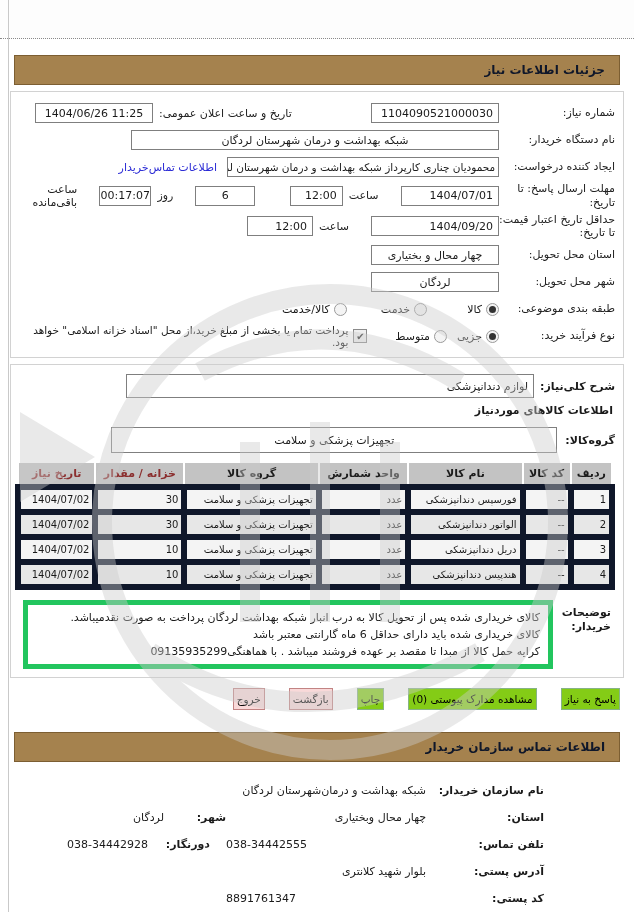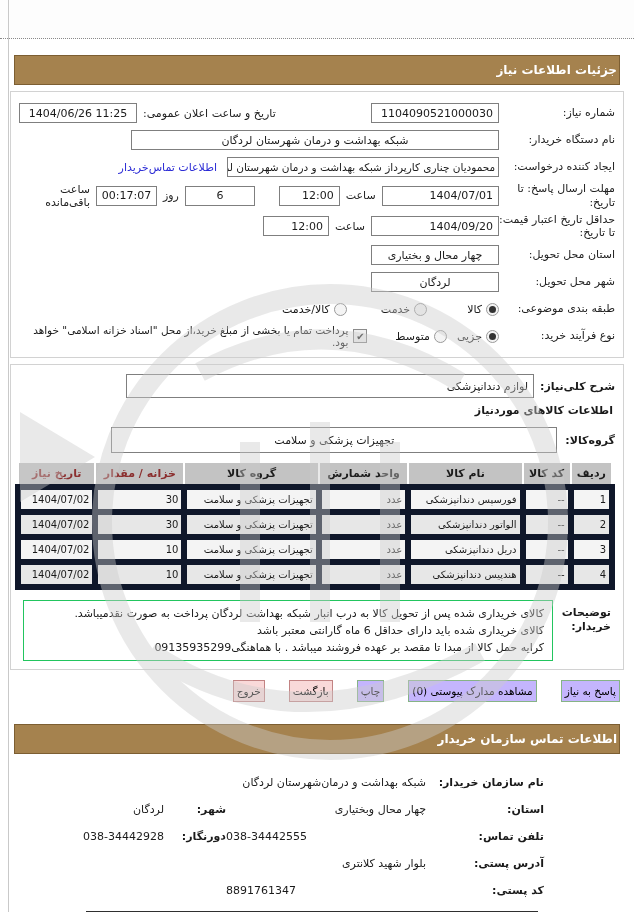--- a/index.html
+++ b/index.html
@@ -5,33 +5,33 @@
   html,body{margin:0;padding:0;background:#fbfbfb;}
   .page{
     width:634px;height:912px;position:relative;background:#fff;
     font-family:"DejaVu Sans",sans-serif;font-size:11px;color:#1a1a1a;
     overflow:hidden;direction:rtl;
   }
   .left-edge{position:absolute;top:0;left:8px;width:1px;height:912px;background:#c9c9c9;}
   .top-strip{height:38px;border-bottom:1px dotted #8a8a8a;background:#fdfdfd;}
   .band{
     margin:16px 14px 6px 14px;background:#a5824e;border:1px solid #7c5e32;
-    color:#ffffff;font-size:12px;padding:7px 2px;font-weight:bold;
+    color:#0f172a;font-size:12px;padding:7px 14px;font-weight:bold;
   }
   .panel{
     margin:6px 10px;border:1px solid #d2d2d2;padding:6px 8px;background:transparent;
   }
   .frow{display:flex;align-items:center;margin:3px 0;min-height:24px;}
   .lbl{width:116px;flex:none;line-height:1.25;color:#222;}
   .lbl2{color:#222;margin:0 6px;}
   .ibox{
     border:1px solid #7f7f7f;background:#fff;height:20px;display:flex;align-items:center;
     padding:0 5px;box-sizing:border-box;overflow:hidden;white-space:nowrap;
   }
-  .num{direction:ltr;}
+  .num{direction:ltr;margin-left:16px;}
   .link{color:#2b2bd5;text-decoration:none;margin-right:10px;cursor:pointer;}
   .radio{width:11px;height:11px;border:1px solid #9a9a9a;border-radius:50%;background:#f4f4f4;
     display:inline-block;position:relative;margin-left:4px;flex:none;}
   .radio.sel::after{content:"";position:absolute;inset:2px;border-radius:50%;background:#333;}
   .ropt{display:flex;align-items:center;margin-left:34px;}
   .chk{width:12px;height:12px;border:1px solid #8a8a8a;background:#efefef;display:inline-flex;
     align-items:center;justify-content:center;font-size:10px;color:#2b2b2b;margin-left:5px;flex:none;}
   .bold{font-weight:bold;}
   .goods-table{border-collapse:collapse;width:600px;margin:8px auto 10px auto;}
   .goods-table th{
@@ -39,24 +39,24 @@
     border:2px solid #fff;white-space:nowrap;
   }
   .goods-table th.hdr-red{color:#8b2e2e;}
   .goods-table td{
     text-align:right;padding:4px 3px;border:6px solid #0f172a;font-size:10px;white-space:nowrap;
   }
   .goods-table tr:nth-child(odd) td{background:#f4f4f4;}
   .goods-table tr:nth-child(even) td{background:#e7e7e7;}
   .notes-row{display:flex;align-items:flex-start;margin:4px 4px 2px 4px;}
   .notes-lbl{width:58px;flex:none;font-weight:bold;line-height:1.3;padding-top:6px;}
-  .notes-box{border:1px solid #22c55e;background:#fff;flex:1;padding:4px 8px;line-height:1.55;}
+  .notes-box{border:5px solid #22c55e;background:#fff;flex:1;padding:4px 8px;line-height:1.55;}
   .btnrow{display:flex;align-items:center;margin:10px 14px 4px 110px;gap:24px;}
   .btn{font-family:"DejaVu Sans",sans-serif;font-size:10.5px;padding:4px 3px;cursor:pointer;white-space:nowrap;}
-  .btn.green{background:#c4b5fd;border:1px solid #86b386;}
+  .btn.green{background:#84cc16;border:1px solid #86b386;}
   .btn.pink{background:#f9d9d9;border:1px solid #c28383;}
   .contact{padding:4px 90px 0 20px;}
   .crow{display:flex;align-items:center;margin:0 0 14px 0;}
   .clbl{width:118px;flex:none;font-weight:bold;}
   .cval{width:200px;flex:none;}
   .clbl2{width:62px;flex:none;font-weight:bold;}
   .divider{border:none;border-top:1px solid #2f2f2f;width:452px;margin:14px 6px 20px 0;}
   .wm{position:absolute;top:272px;left:0;pointer-events:none;z-index:40;opacity:.42;}
 </style>
 </head>

